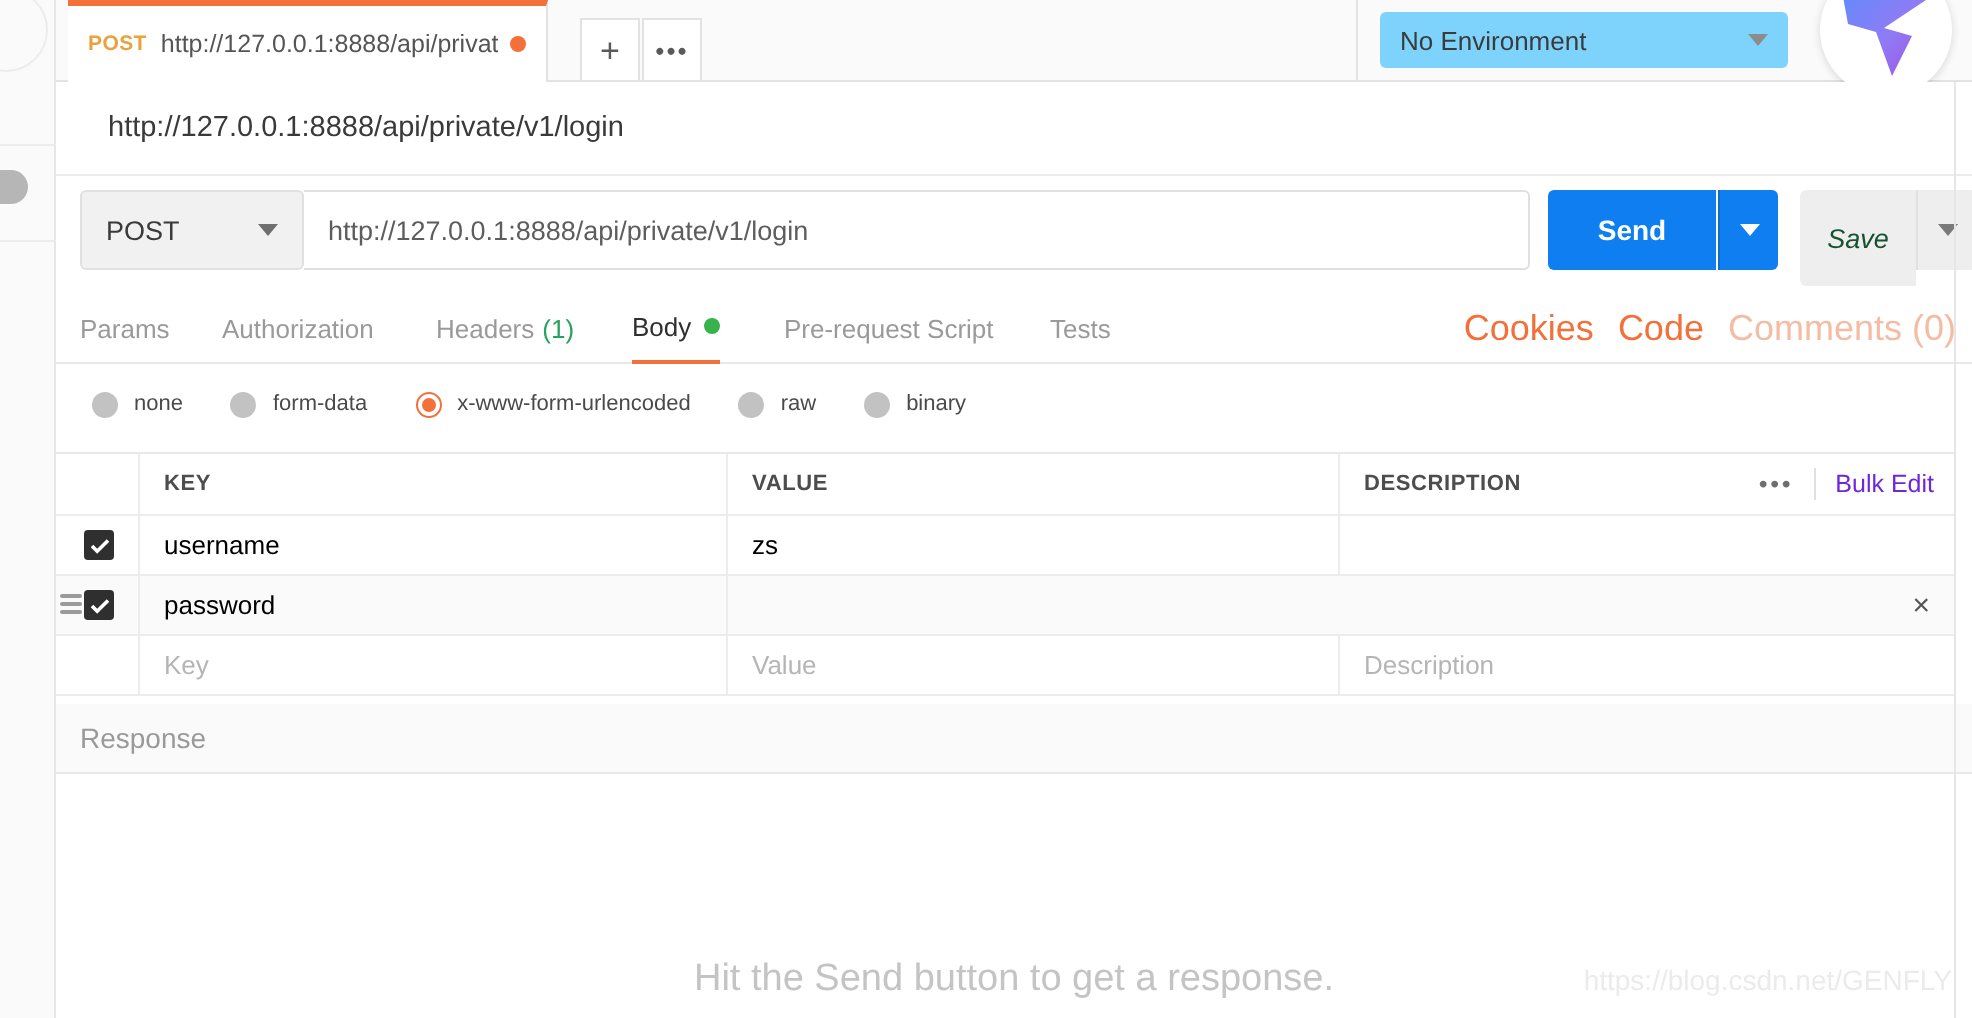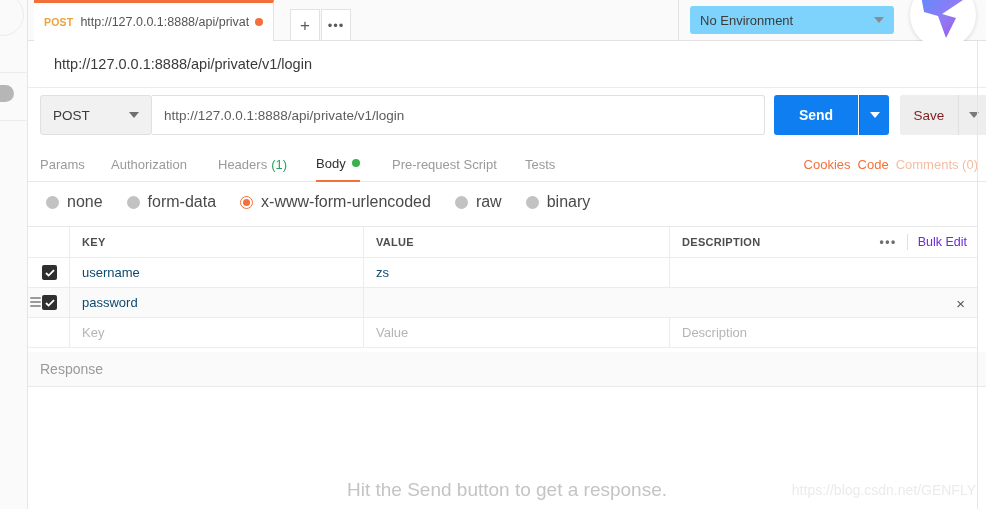--- a/index.html
+++ b/index.html
@@ -154,24 +154,24 @@
     border-left: 1px solid #0a6ed1;
     display: flex; align-items: center; justify-content: center;
   }
   .send-caret i {
     border-left: 5px solid transparent;
     border-right: 5px solid transparent;
     border-top: 6px solid #ffffff; display: block;
   }
   .save-btn {
     position: absolute; left: 872px; top: 7px;
-    width: 58px; height: 40px;
+    width: 58px; height: 48px;
     background: #eeeeee; border-radius: 3px 0 0 3px;
     display: flex; align-items: center; justify-content: center;
-    color: #7f1d1d; font-size: 13.5px;
+    color: #14532d; font-size: 13.5px; font-style: italic;
   }
   .save-caret {
     position: absolute; left: 930px; top: 7px;
     width: 30px; height: 40px;
     background: #eeeeee; border-radius: 0 3px 3px 0;
     border-left: 1px solid #e0e0e0;
     display: flex; align-items: center; justify-content: center;
   }
   .save-caret i {
     border-left: 5px solid transparent;
@@ -192,35 +192,35 @@
     color: #9a9a9a; font-size: 13px; white-space: nowrap;
   }
   .sectab.active { color: #2f2f2f; border-bottom: 2px solid #f3703a; }
   .sectab .count { color: #2aa15f; margin-left: 4px; }
   .sectab .greendot {
     width: 8px; height: 8px; border-radius: 50%;
     background: #37b24d; margin-left: 6px;
   }
   .rightlinks {
     position: absolute; right: 8px; top: 0; height: 36px;
-    display: flex; align-items: center; gap: 7px;
-    font-size: 13px;
+    display: flex; align-items: center; gap: 12px;
+    font-size: 18px;
   }
   .rightlinks .lk { color: #f3703a; }
   .rightlinks .lk.dim { color: #f4bda3; }
 
   
   .radios {
     position: absolute; left: 0; top: 182px;
     width: 958px; height: 40px;
     display: flex; align-items: center;
     padding-left: 18px; gap: 24px;
     background: #ffffff;
   }
-  .radio { display: flex; align-items: center; gap: 8px; color: #4a4a4a; font-size: 16px; }
+  .radio { display: flex; align-items: center; gap: 8px; color: #4a4a4a; font-size: 11px; }
   .radio .dot {
     width: 13px; height: 13px; border-radius: 50%;
     background: #c2c2c2; flex: none;
     display: flex; align-items: center; justify-content: center;
   }
   .radio.sel .dot { background: #ffffff; border: 1px solid #f3703a; }
   .radio.sel .dot::after {
     content: ''; width: 7px; height: 7px; border-radius: 50%; background: #f3703a;
   }
 
@@ -244,21 +244,21 @@
   }
   .kvrow.header .c-desc { justify-content: flex-start; }
   .hdr-actions {
     position: absolute; right: 10px; top: 0; height: 30px;
     display: flex; align-items: center; gap: 10px;
   }
   .hdr-actions .dots { color: #6f6f6f; font-size: 12px; letter-spacing: 1.5px; font-weight: bold; }
   .hdr-actions .sep { width: 1px; height: 16px; background: #e0e0e0; }
   .hdr-actions .bulk { color: #6d28d9; font-size: 12.5px; font-weight: normal; letter-spacing: 0; }
 
-  .cellval { color: #0c4a6e; font-size: 13px; }
+  .cellval { color: #000000; font-size: 13px; }
   .cellval.ph { color: #b5b5b5; }
   .kvrow.active { background: #fafafa; }
   .kvrow.active .c-key { background: #fafafa; }
 
   .cbox {
     position: absolute; left: 14px; top: 7px;
     width: 15px; height: 15px; border-radius: 2px;
     background: #2f2f2f;
     display: flex; align-items: center; justify-content: center;
   }

